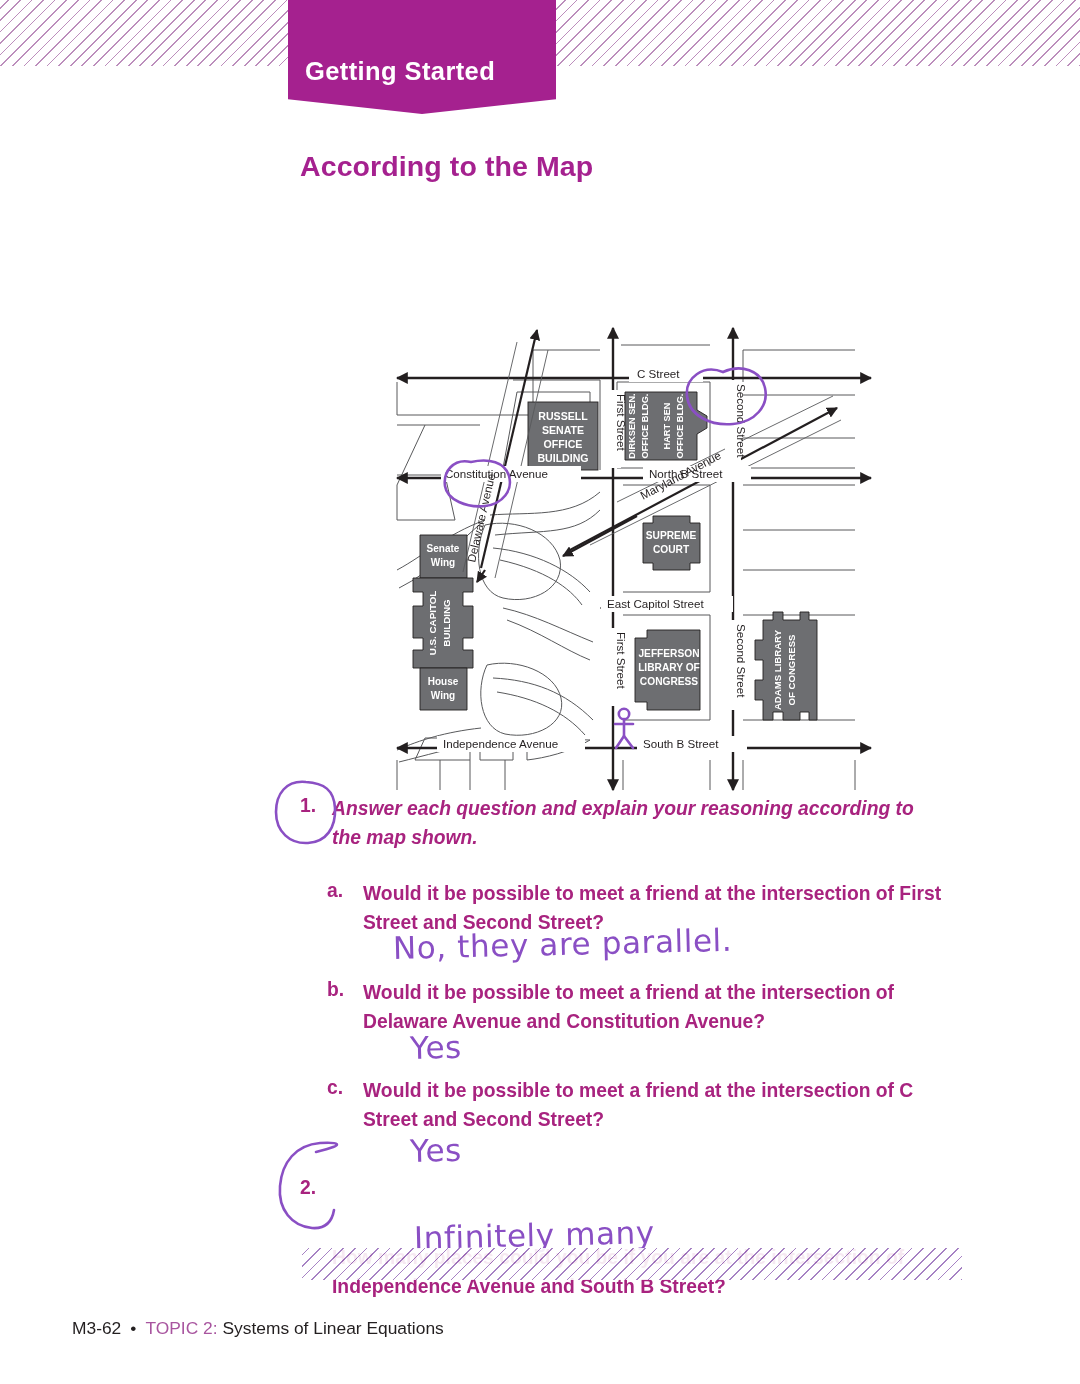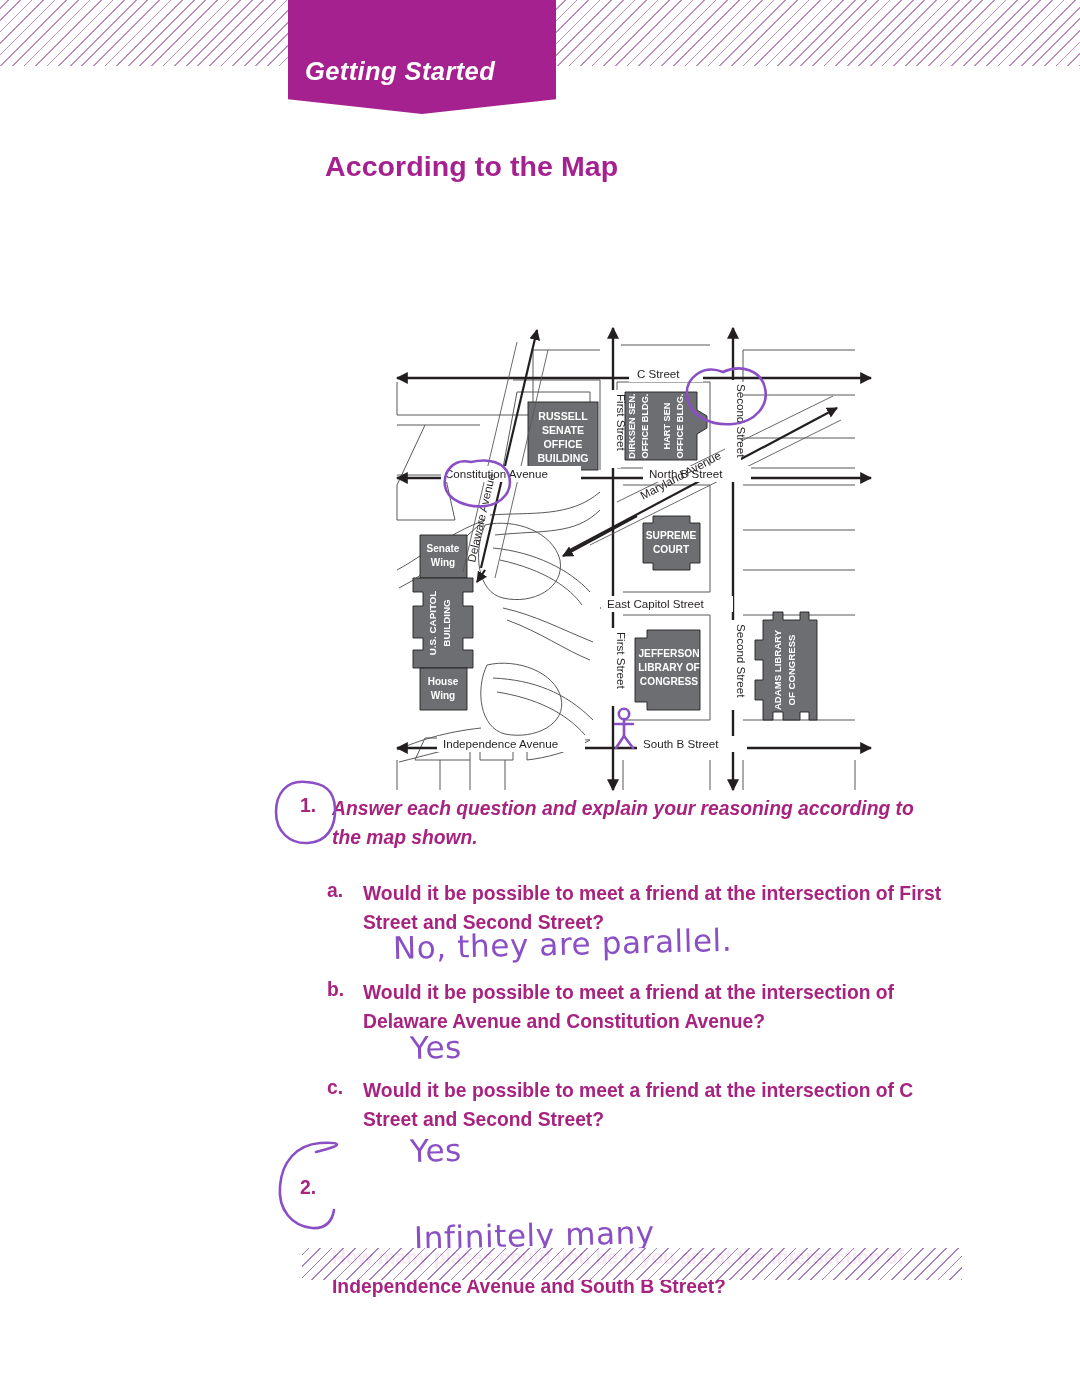--- a/index.html
+++ b/index.html
@@ -50,42 +50,40 @@
   .banner {
     position: absolute;
     left: 288px;
     top: 0;
     width: 268px;
     height: 114px;
     background: #a5218f;
     -webkit-clip-path: polygon(0 0, 100% 0, 100% 87%, 50% 100%, 0 87%);
     clip-path: polygon(0 0, 100% 0, 100% 87%, 50% 100%, 0 87%);
     box-sizing: border-box;
-    font-style: italic;
   }
   .banner-label {
     position: absolute;
     left: 17px;
     top: 57px;
     color: #ffffff;
     font-size: 25.5px;
     font-weight: 600;
     letter-spacing: 0.4px;
   }
 
   
   .lesson-title {
     position: absolute;
     left: 300px;
     top: 150px;
     color: #a5218f;
     font-size: 28.5px;
     font-weight: bold;
     letter-spacing: 0.1px;
-    margin-left: 25px;
   }
   .intro-text {
     position: absolute;
     left: 300px;
     top: 215px;
     width: 668px;
     color: #231f20;
     font-size: 19.4px;
     line-height: 30.5px;
   }
@@ -417,14 +415,18 @@
   </div>
 
   <svg class="annot" style="left:276px;top:1140px;" width="100" height="92">
     <path d="M40,12 C74,4 60,2 44,3 C20,5 6,22 4,46 C2,70 16,86 36,88 C50,89 56,82 58,70" stroke="#8a4fc4" stroke-width="2.6" fill="none" stroke-linecap="round"></path>
   </svg>
 
   <div class="hand" style="left:414px;top:1220px;">Infinitely many</div>
 
   <div class="hatch-bottom"></div>
 
+  <div class="footer">
+    <span class="pagenum">M3-62</span><span class="dot">•</span><span class="topic">TOPIC 2:</span>
+    <span>Systems of Linear Equations</span>
+  </div>
 
 </div>
 
 </body></html>

